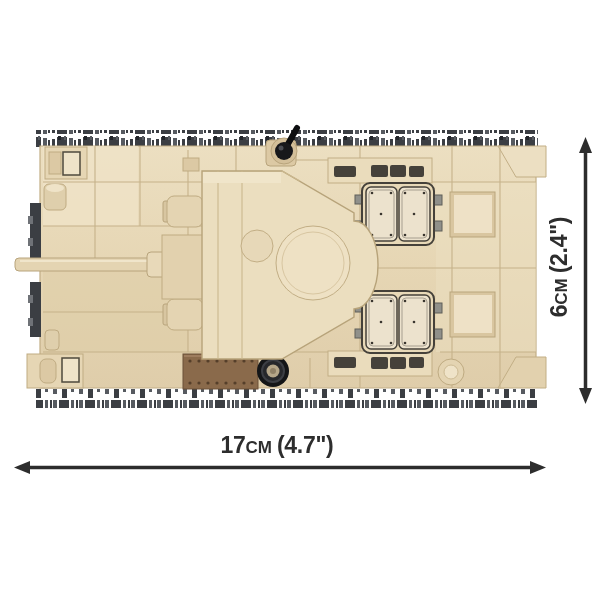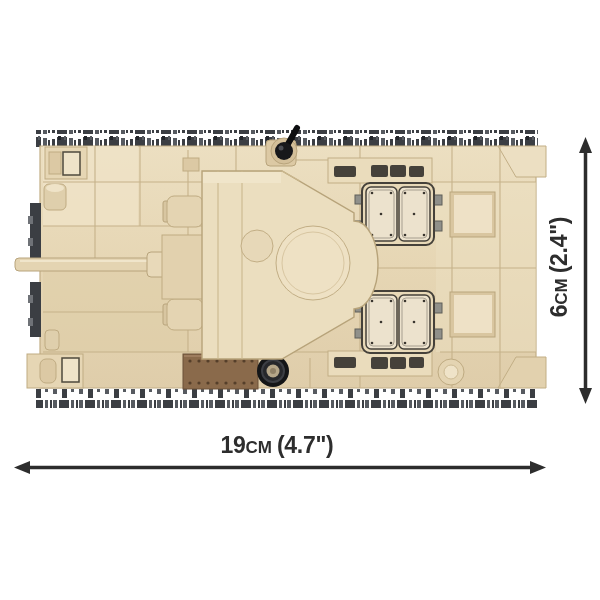--- a/index.html
+++ b/index.html
@@ -232,19 +232,19 @@
       <polygon points="546,467.5 530,461 530,474" fill="#2d2d2d"></polygon>
     </g>
     <g>
       <line x1="585.5" y1="148" x2="585.5" y2="393" stroke="#2d2d2d" stroke-width="3.5"></line>
       <polygon points="585.5,137 579,153 592,153" fill="#2d2d2d"></polygon>
       <polygon points="585.5,404 579,388 592,388" fill="#2d2d2d"></polygon>
     </g>
   </svg>
 
   <div class="dim" id="dim-width">
-    <span class="num">19</span><span class="unit">cm</span><span class="inch">(4.7")</span>
+    <span class="num">17</span><span class="unit">cm</span><span class="inch">(4.7")</span>
   </div>
   <div class="dim" id="dim-height">
     <span class="num">6</span><span class="unit">cm</span><span class="inch">(2.4")</span>
   </div>
 
 </div>
 
 </body></html>

